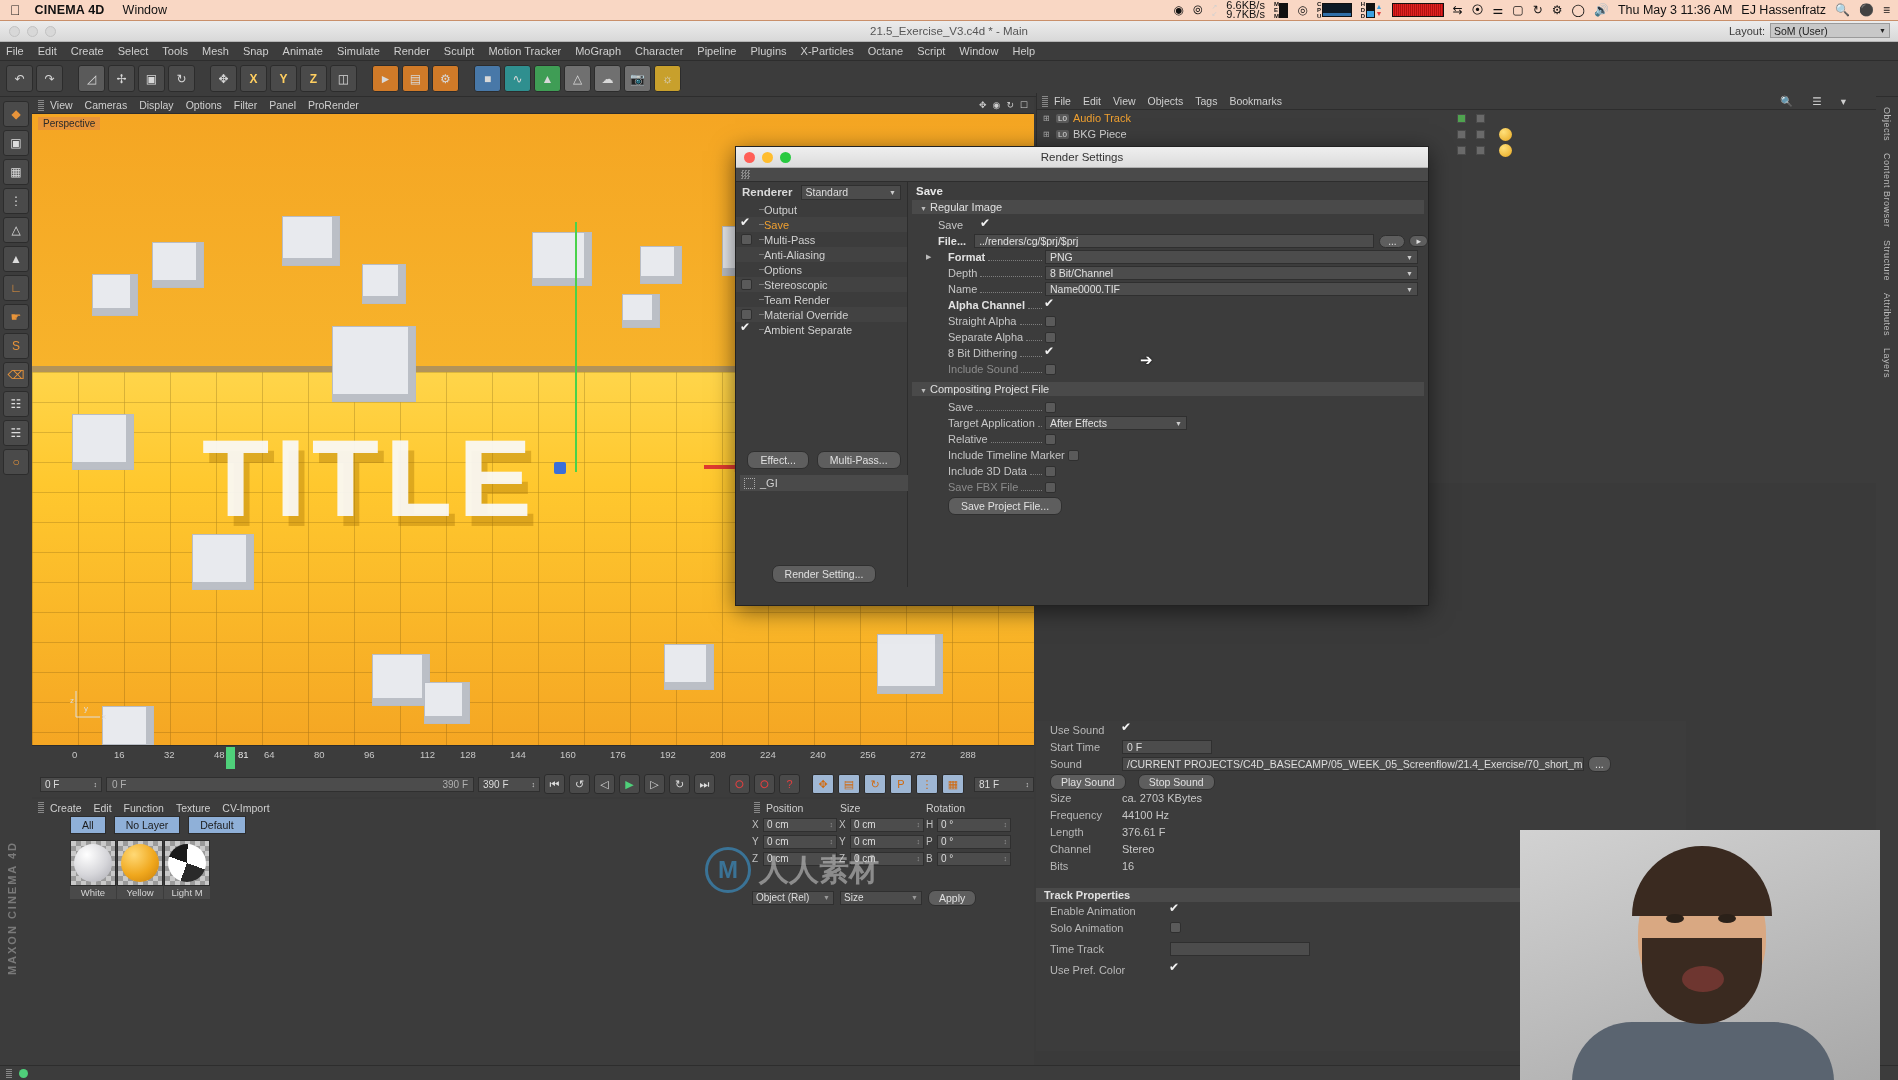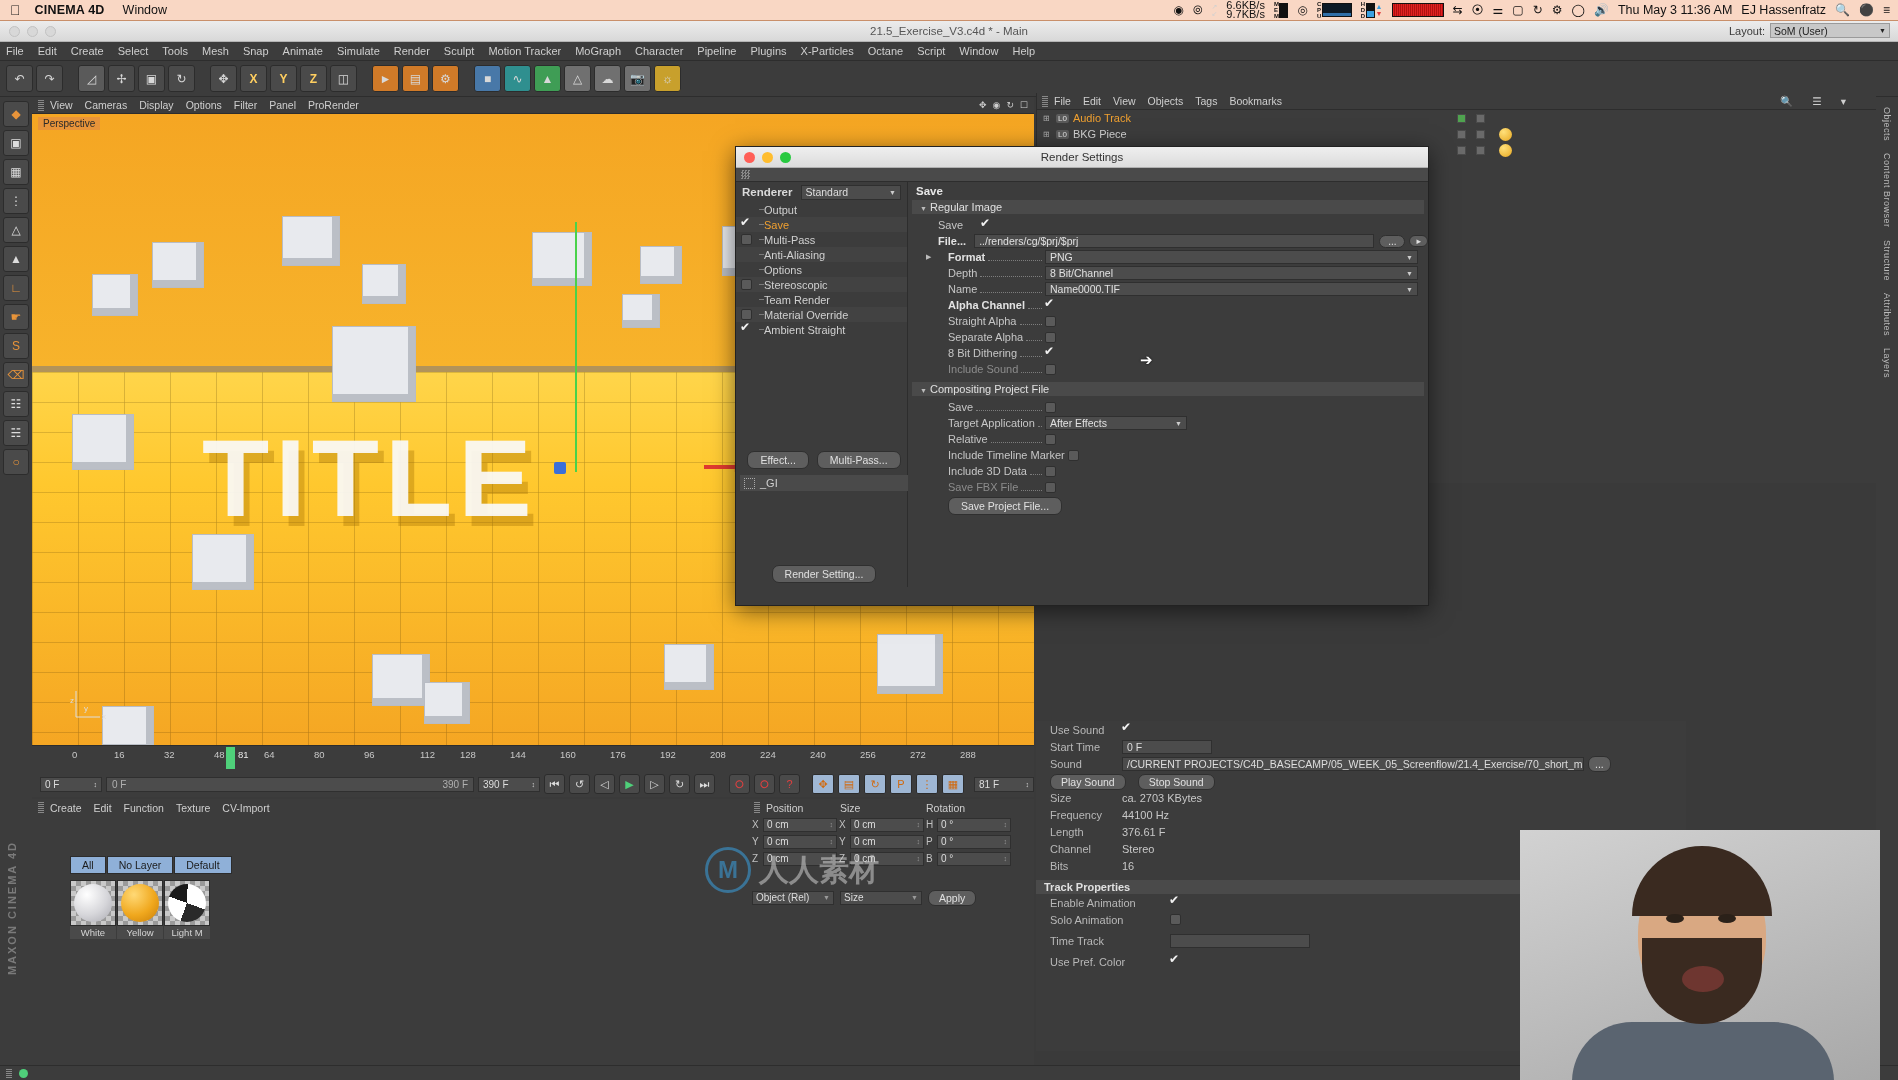--- a/index.html
+++ b/index.html
@@ -128,21 +128,21 @@
   .alabel{ width:72px; color:#b8b8b8;}
   .afield{ height:14px; background:#4c4c4c; border:1px solid #2f2f2f; font-size:10.5px; color:#ddd;
      padding:0 4px; display:flex; align-items:center;}
   .chk{ width:11px;height:11px;border:1px solid #2f2f2f;background:#5a5a5a;display:inline-block;
      position:relative; border-radius:2px;}
   .chk.on{ background:transparent;border:none; }
   .chk.on:after{ content:"✔"; position:absolute; left:-1px; top:-4px; font-size:12px; color:#f2f2f2;}
   .btnsm{ background:#5e5e5e; border:1px solid #2f2f2f; border-radius:7px; font-size:10.5px;
      color:#e0e0e0; padding:1px 10px; }
   .secthdr{ background:#4a4a4a; font-size:11px; font-weight:bold; color:#e0e0e0;
-     padding:1px 8px; margin-top:6px;}
+     padding:1px 8px; margin-top:14px;}
 
   
   #timeline{ position:absolute; left:32px; top:724px; width:1002px; height:26px; background:#3c3c3c;
      border-top:1px solid #2d2d2d;}
   .tlticks{ position:relative; height:26px; }
   .tlnum{ position:absolute; top:3px; font-size:9.5px; color:#c8c8c8;}
   .playhead{ position:absolute; top:1px; width:9px; height:22px; background:#4fd07a;}
   #tlcontrols{ position:absolute; left:32px; top:750px; width:1002px; height:26px; background:#3c3c3c;}
   .tfield{ height:15px; background:#4c4c4c;border:1px solid #2f2f2f; font-size:10px;color:#ddd;
      display:flex;align-items:center;padding:0 4px;}
@@ -153,21 +153,21 @@
   .pbtn.red{ color:#e04040;}
   .pbtn.green{ color:#4fd07a;}
   .kbtn{ width:22px;height:20px;background:#9fb7d4;border:1px solid #2c2c2c;border-radius:2px;
      display:flex;align-items:center;justify-content:center;font-size:11px;color:#d06a10;}
 
   
   #matmgr{ position:absolute; left:32px; top:778px; width:716px; height:280px; background:#3c3c3c;}
   #matmenu{ height:17px; display:flex; align-items:center; padding-left:6px; }
   #matmenu .grip{width:6px;height:11px;background:repeating-linear-gradient(#888 0 1px,transparent 1px 2px);margin-right:6px;}
   #matmenu span{ font-size:10.5px; color:#cfcfcf; margin-right:12px;}
-  .layerbtns{ display:flex; padding-left:38px; gap:1px;margin-top:40px;}
+  .layerbtns{ display:flex; padding-left:38px; gap:8px;}
   .lbtn{ background:#8fb0d8; color:#1c1c1c; font-size:10.5px; padding:2px 11px; border:1px solid #2c2c2c;}
   .matgrid{ display:flex; padding:6px 0 0 38px; gap:1px;}
   .matcell{ width:46px; }
   .matthumb{ width:46px;height:46px;border:1px solid #2c2c2c;
       background-image:repeating-conic-gradient(#9a9a9a 0 25%, #c9c9c9 0 50%);
       background-size:10px 10px; display:flex;align-items:center;justify-content:center;}
   .matsphere{ width:38px;height:38px;border-radius:50%;}
   .matname{ font-size:9.5px; color:#d5d5d5; text-align:center; background:#4a4a4a; padding:1px 0;
       overflow:hidden; white-space:nowrap;}
   #maxonlogo{ position:absolute; left:6px; top:820px; writing-mode:vertical-rl;
@@ -812,21 +812,21 @@
           <span class="txt">Team Render</span>
         </div>
         <div class="navrow alt">
           <span class="cbx chk"></span>
           <span class="navdash"></span>
           <span class="txt">Material Override</span>
         </div>
         <div class="navrow">
           <span class="cbx chk on"></span>
           <span class="navdash"></span>
-          <span class="txt">Ambient Straight</span>
+          <span class="txt">Ambient Separate</span>
         </div>
 
         <div id="rsleftbtns">
           <span class="rsbtn">Effect...</span>
           <span class="rsbtn">Multi-Pass...</span>
         </div>
         <div id="glrow">
           <span class="gicon"></span>
           <span style="font-size:11px;color:#d0d0d0">_GI</span>
         </div>

